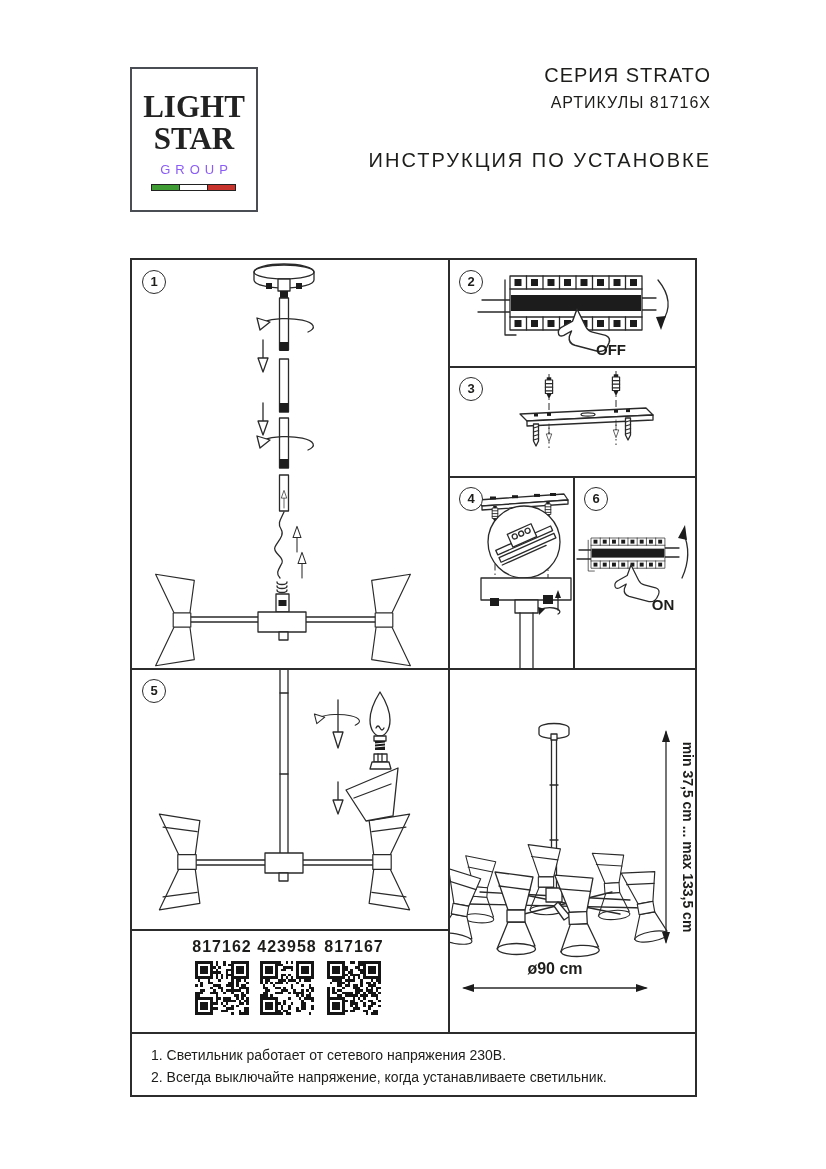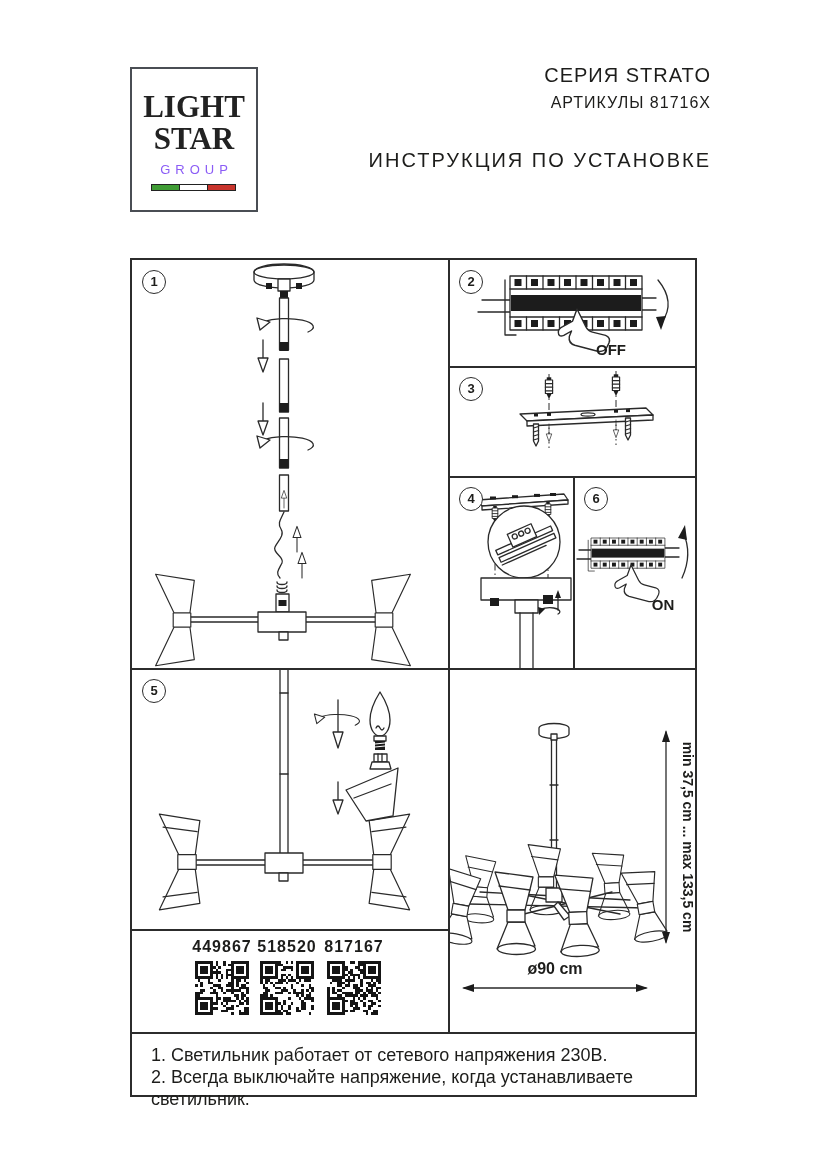--- a/index.html
+++ b/index.html
@@ -33,21 +33,21 @@
   svg text{stroke:none;fill:#1d1d1b;font-family:"Liberation Sans",sans-serif;}
   .svglbl{font-weight:bold;font-size:15px;}
   .dimlbl{font-weight:bold;font-size:14px;}
   .dialbl{font-weight:bold;font-size:16px;}
   
   .qr-item{position:absolute;width:70px;text-align:center;}
   .qr-label{font-weight:bold;font-size:16px;letter-spacing:1px;margin-bottom:5px;}
   .qr-img{width:54px;height:54px;margin:0 auto;background:#fff;}
   
   .notes{position:absolute;left:0;top:774px;width:563px;height:61px;
-         padding:10px 0 0 19px;box-sizing:border-box;font-size:18px;line-height:22px;}
+         padding:10px 0 0 19px;box-sizing:border-box;font-size:14px;line-height:22px;}
 </style>
 </head>
 <body>
 
 <svg width="0" height="0" style="position:absolute">
   <defs>
     <g id="bowtie">
       <polygon class="w" points="-9,-8 -30,-52 14,-45 9,-8"></polygon>
       <polygon class="w" points="-9,8 -30,52 14,45 9,8"></polygon>
       <rect class="w" x="-10" y="-8" width="20" height="16"></rect>
@@ -330,27 +330,27 @@
       <polygon class="b" points="212,72 220,72 216,60"></polygon>
       <polygon class="b" points="212,262 220,262 216,274"></polygon>
       <text class="dimlbl" x="233" y="167" text-anchor="middle" transform="rotate(90 233 167)">min 37,5 cm ... max 133,5 cm</text>
       <line class="s" x1="14" y1="318" x2="196" y2="318"></line>
       <polygon class="b" points="24,314 24,322 12,318"></polygon>
       <polygon class="b" points="186,314 186,322 198,318"></polygon>
       <text class="dialbl" x="105" y="304" text-anchor="middle">ø90 cm</text>
     </svg>
 
     <div class="qr-item" style="left:55px;top:678px">
-      <div class="qr-label">449867</div>
+      <div class="qr-label">817162</div>
       <div class="qr-img"><svg viewBox="0 0 21 21" width="100%" height="100%" shape-rendering="crispEdges">
             <path d="M0 0h1v1h-1zM1 0h1v1h-1zM2 0h1v1h-1zM3 0h1v1h-1zM4 0h1v1h-1zM5 0h1v1h-1zM6 0h1v1h-1zM8 0h1v1h-1zM11 0h1v1h-1zM14 0h1v1h-1zM15 0h1v1h-1zM16 0h1v1h-1zM17 0h1v1h-1zM18 0h1v1h-1zM19 0h1v1h-1zM20 0h1v1h-1zM0 1h1v1h-1zM6 1h1v1h-1zM8 1h1v1h-1zM11 1h1v1h-1zM13 1h1v1h-1zM14 1h1v1h-1zM20 1h1v1h-1zM0 2h1v1h-1zM2 2h1v1h-1zM3 2h1v1h-1zM4 2h1v1h-1zM6 2h1v1h-1zM7 2h1v1h-1zM9 2h1v1h-1zM14 2h1v1h-1zM16 2h1v1h-1zM17 2h1v1h-1zM18 2h1v1h-1zM20 2h1v1h-1zM0 3h1v1h-1zM2 3h1v1h-1zM3 3h1v1h-1zM4 3h1v1h-1zM6 3h1v1h-1zM8 3h1v1h-1zM12 3h1v1h-1zM13 3h1v1h-1zM14 3h1v1h-1zM16 3h1v1h-1zM17 3h1v1h-1zM18 3h1v1h-1zM20 3h1v1h-1zM0 4h1v1h-1zM2 4h1v1h-1zM3 4h1v1h-1zM4 4h1v1h-1zM6 4h1v1h-1zM7 4h1v1h-1zM8 4h1v1h-1zM9 4h1v1h-1zM12 4h1v1h-1zM14 4h1v1h-1zM16 4h1v1h-1zM17 4h1v1h-1zM18 4h1v1h-1zM20 4h1v1h-1zM0 5h1v1h-1zM6 5h1v1h-1zM8 5h1v1h-1zM10 5h1v1h-1zM12 5h1v1h-1zM13 5h1v1h-1zM14 5h1v1h-1zM20 5h1v1h-1zM0 6h1v1h-1zM1 6h1v1h-1zM2 6h1v1h-1zM3 6h1v1h-1zM4 6h1v1h-1zM5 6h1v1h-1zM6 6h1v1h-1zM8 6h1v1h-1zM10 6h1v1h-1zM12 6h1v1h-1zM14 6h1v1h-1zM15 6h1v1h-1zM16 6h1v1h-1zM17 6h1v1h-1zM18 6h1v1h-1zM19 6h1v1h-1zM20 6h1v1h-1zM1 7h1v1h-1zM5 7h1v1h-1zM9 7h1v1h-1zM14 7h1v1h-1zM16 7h1v1h-1zM17 7h1v1h-1zM19 7h1v1h-1zM2 8h1v1h-1zM5 8h1v1h-1zM6 8h1v1h-1zM13 8h1v1h-1zM14 8h1v1h-1zM16 8h1v1h-1zM20 8h1v1h-1zM0 9h1v1h-1zM2 9h1v1h-1zM7 9h1v1h-1zM8 9h1v1h-1zM9 9h1v1h-1zM12 9h1v1h-1zM13 9h1v1h-1zM14 9h1v1h-1zM16 9h1v1h-1zM18 9h1v1h-1zM19 9h1v1h-1zM6 10h1v1h-1zM9 10h1v1h-1zM10 10h1v1h-1zM14 10h1v1h-1zM17 10h1v1h-1zM18 10h1v1h-1zM19 10h1v1h-1zM20 10h1v1h-1zM2 11h1v1h-1zM3 11h1v1h-1zM7 11h1v1h-1zM10 11h1v1h-1zM12 11h1v1h-1zM13 11h1v1h-1zM14 11h1v1h-1zM15 11h1v1h-1zM16 11h1v1h-1zM17 11h1v1h-1zM20 11h1v1h-1zM0 12h1v1h-1zM1 12h1v1h-1zM2 12h1v1h-1zM6 12h1v1h-1zM7 12h1v1h-1zM8 12h1v1h-1zM11 12h1v1h-1zM14 12h1v1h-1zM18 12h1v1h-1zM20 12h1v1h-1zM0 13h1v1h-1zM1 13h1v1h-1zM8 13h1v1h-1zM15 13h1v1h-1zM16 13h1v1h-1zM18 13h1v1h-1zM19 13h1v1h-1zM0 14h1v1h-1zM1 14h1v1h-1zM2 14h1v1h-1zM3 14h1v1h-1zM4 14h1v1h-1zM5 14h1v1h-1zM6 14h1v1h-1zM8 14h1v1h-1zM9 14h1v1h-1zM11 14h1v1h-1zM12 14h1v1h-1zM13 14h1v1h-1zM16 14h1v1h-1zM18 14h1v1h-1zM20 14h1v1h-1zM0 15h1v1h-1zM6 15h1v1h-1zM8 15h1v1h-1zM11 15h1v1h-1zM12 15h1v1h-1zM13 15h1v1h-1zM14 15h1v1h-1zM15 15h1v1h-1zM17 15h1v1h-1zM19 15h1v1h-1zM20 15h1v1h-1zM0 16h1v1h-1zM2 16h1v1h-1zM3 16h1v1h-1zM4 16h1v1h-1zM6 16h1v1h-1zM7 16h1v1h-1zM8 16h1v1h-1zM10 16h1v1h-1zM12 16h1v1h-1zM17 16h1v1h-1zM18 16h1v1h-1zM20 16h1v1h-1zM0 17h1v1h-1zM2 17h1v1h-1zM3 17h1v1h-1zM4 17h1v1h-1zM6 17h1v1h-1zM11 17h1v1h-1zM14 17h1v1h-1zM16 17h1v1h-1zM0 18h1v1h-1zM2 18h1v1h-1zM3 18h1v1h-1zM4 18h1v1h-1zM6 18h1v1h-1zM7 18h1v1h-1zM8 18h1v1h-1zM12 18h1v1h-1zM13 18h1v1h-1zM14 18h1v1h-1zM19 18h1v1h-1zM20 18h1v1h-1zM0 19h1v1h-1zM6 19h1v1h-1zM10 19h1v1h-1zM11 19h1v1h-1zM12 19h1v1h-1zM17 19h1v1h-1zM19 19h1v1h-1zM20 19h1v1h-1zM0 20h1v1h-1zM1 20h1v1h-1zM2 20h1v1h-1zM3 20h1v1h-1zM4 20h1v1h-1zM5 20h1v1h-1zM6 20h1v1h-1zM14 20h1v1h-1zM17 20h1v1h-1zM18 20h1v1h-1zM19 20h1v1h-1zM20 20h1v1h-1z" fill="#151515"></path>
           </svg></div>
     </div>
     <div class="qr-item" style="left:120px;top:678px">
-      <div class="qr-label">518520</div>
+      <div class="qr-label">423958</div>
       <div class="qr-img"><svg viewBox="0 0 21 21" width="100%" height="100%" shape-rendering="crispEdges">
             <path d="M0 0h1v1h-1zM1 0h1v1h-1zM2 0h1v1h-1zM3 0h1v1h-1zM4 0h1v1h-1zM5 0h1v1h-1zM6 0h1v1h-1zM7 0h1v1h-1zM10 0h1v1h-1zM12 0h1v1h-1zM14 0h1v1h-1zM15 0h1v1h-1zM16 0h1v1h-1zM17 0h1v1h-1zM18 0h1v1h-1zM19 0h1v1h-1zM20 0h1v1h-1zM0 1h1v1h-1zM6 1h1v1h-1zM7 1h1v1h-1zM8 1h1v1h-1zM14 1h1v1h-1zM20 1h1v1h-1zM0 2h1v1h-1zM2 2h1v1h-1zM3 2h1v1h-1zM4 2h1v1h-1zM6 2h1v1h-1zM9 2h1v1h-1zM10 2h1v1h-1zM11 2h1v1h-1zM12 2h1v1h-1zM14 2h1v1h-1zM16 2h1v1h-1zM17 2h1v1h-1zM18 2h1v1h-1zM20 2h1v1h-1zM0 3h1v1h-1zM2 3h1v1h-1zM3 3h1v1h-1zM4 3h1v1h-1zM6 3h1v1h-1zM8 3h1v1h-1zM9 3h1v1h-1zM12 3h1v1h-1zM14 3h1v1h-1zM16 3h1v1h-1zM17 3h1v1h-1zM18 3h1v1h-1zM20 3h1v1h-1zM0 4h1v1h-1zM2 4h1v1h-1zM3 4h1v1h-1zM4 4h1v1h-1zM6 4h1v1h-1zM14 4h1v1h-1zM16 4h1v1h-1zM17 4h1v1h-1zM18 4h1v1h-1zM20 4h1v1h-1zM0 5h1v1h-1zM6 5h1v1h-1zM8 5h1v1h-1zM9 5h1v1h-1zM11 5h1v1h-1zM14 5h1v1h-1zM20 5h1v1h-1zM0 6h1v1h-1zM1 6h1v1h-1zM2 6h1v1h-1zM3 6h1v1h-1zM4 6h1v1h-1zM5 6h1v1h-1zM6 6h1v1h-1zM8 6h1v1h-1zM10 6h1v1h-1zM12 6h1v1h-1zM14 6h1v1h-1zM15 6h1v1h-1zM16 6h1v1h-1zM17 6h1v1h-1zM18 6h1v1h-1zM19 6h1v1h-1zM20 6h1v1h-1zM0 7h1v1h-1zM2 7h1v1h-1zM3 7h1v1h-1zM7 7h1v1h-1zM8 7h1v1h-1zM9 7h1v1h-1zM11 7h1v1h-1zM12 7h1v1h-1zM13 7h1v1h-1zM15 7h1v1h-1zM17 7h1v1h-1zM18 7h1v1h-1zM19 7h1v1h-1zM0 8h1v1h-1zM2 8h1v1h-1zM4 8h1v1h-1zM6 8h1v1h-1zM7 8h1v1h-1zM8 8h1v1h-1zM10 8h1v1h-1zM14 8h1v1h-1zM1 9h1v1h-1zM5 9h1v1h-1zM12 9h1v1h-1zM16 9h1v1h-1zM19 9h1v1h-1zM1 10h1v1h-1zM2 10h1v1h-1zM6 10h1v1h-1zM7 10h1v1h-1zM9 10h1v1h-1zM12 10h1v1h-1zM19 10h1v1h-1zM20 10h1v1h-1zM2 11h1v1h-1zM3 11h1v1h-1zM8 11h1v1h-1zM9 11h1v1h-1zM10 11h1v1h-1zM13 11h1v1h-1zM16 11h1v1h-1zM18 11h1v1h-1zM20 11h1v1h-1zM1 12h1v1h-1zM2 12h1v1h-1zM6 12h1v1h-1zM7 12h1v1h-1zM8 12h1v1h-1zM11 12h1v1h-1zM13 12h1v1h-1zM14 12h1v1h-1zM15 12h1v1h-1zM16 12h1v1h-1zM19 12h1v1h-1zM0 13h1v1h-1zM1 13h1v1h-1zM2 13h1v1h-1zM4 13h1v1h-1zM14 13h1v1h-1zM16 13h1v1h-1zM18 13h1v1h-1zM19 13h1v1h-1zM0 14h1v1h-1zM1 14h1v1h-1zM2 14h1v1h-1zM3 14h1v1h-1zM4 14h1v1h-1zM5 14h1v1h-1zM6 14h1v1h-1zM11 14h1v1h-1zM15 14h1v1h-1zM17 14h1v1h-1zM18 14h1v1h-1zM19 14h1v1h-1zM20 14h1v1h-1zM0 15h1v1h-1zM6 15h1v1h-1zM9 15h1v1h-1zM16 15h1v1h-1zM20 15h1v1h-1zM0 16h1v1h-1zM2 16h1v1h-1zM3 16h1v1h-1zM4 16h1v1h-1zM6 16h1v1h-1zM7 16h1v1h-1zM9 16h1v1h-1zM12 16h1v1h-1zM16 16h1v1h-1zM17 16h1v1h-1zM0 17h1v1h-1zM2 17h1v1h-1zM3 17h1v1h-1zM4 17h1v1h-1zM6 17h1v1h-1zM8 17h1v1h-1zM11 17h1v1h-1zM16 17h1v1h-1zM17 17h1v1h-1zM20 17h1v1h-1zM0 18h1v1h-1zM2 18h1v1h-1zM3 18h1v1h-1zM4 18h1v1h-1zM6 18h1v1h-1zM8 18h1v1h-1zM11 18h1v1h-1zM14 18h1v1h-1zM16 18h1v1h-1zM17 18h1v1h-1zM20 18h1v1h-1zM0 19h1v1h-1zM6 19h1v1h-1zM7 19h1v1h-1zM9 19h1v1h-1zM10 19h1v1h-1zM14 19h1v1h-1zM15 19h1v1h-1zM0 20h1v1h-1zM1 20h1v1h-1zM2 20h1v1h-1zM3 20h1v1h-1zM4 20h1v1h-1zM5 20h1v1h-1zM6 20h1v1h-1zM7 20h1v1h-1zM8 20h1v1h-1zM10 20h1v1h-1zM11 20h1v1h-1zM19 20h1v1h-1z" fill="#151515"></path>
           </svg></div>
     </div>
     <div class="qr-item" style="left:187px;top:678px">
       <div class="qr-label">817167</div>
       <div class="qr-img"><svg viewBox="0 0 21 21" width="100%" height="100%" shape-rendering="crispEdges">
             <path d="M0 0h1v1h-1zM1 0h1v1h-1zM2 0h1v1h-1zM3 0h1v1h-1zM4 0h1v1h-1zM5 0h1v1h-1zM6 0h1v1h-1zM9 0h1v1h-1zM10 0h1v1h-1zM12 0h1v1h-1zM13 0h1v1h-1zM14 0h1v1h-1zM15 0h1v1h-1zM16 0h1v1h-1zM17 0h1v1h-1zM18 0h1v1h-1zM19 0h1v1h-1zM20 0h1v1h-1zM0 1h1v1h-1zM6 1h1v1h-1zM12 1h1v1h-1zM13 1h1v1h-1zM14 1h1v1h-1zM20 1h1v1h-1zM0 2h1v1h-1zM2 2h1v1h-1zM3 2h1v1h-1zM4 2h1v1h-1zM6 2h1v1h-1zM7 2h1v1h-1zM11 2h1v1h-1zM12 2h1v1h-1zM14 2h1v1h-1zM16 2h1v1h-1zM17 2h1v1h-1zM18 2h1v1h-1zM20 2h1v1h-1zM0 3h1v1h-1zM2 3h1v1h-1zM3 3h1v1h-1zM4 3h1v1h-1zM6 3h1v1h-1zM7 3h1v1h-1zM9 3h1v1h-1zM12 3h1v1h-1zM13 3h1v1h-1zM14 3h1v1h-1zM16 3h1v1h-1zM17 3h1v1h-1zM18 3h1v1h-1zM20 3h1v1h-1zM0 4h1v1h-1zM2 4h1v1h-1zM3 4h1v1h-1zM4 4h1v1h-1zM6 4h1v1h-1zM8 4h1v1h-1zM9 4h1v1h-1zM13 4h1v1h-1zM14 4h1v1h-1zM16 4h1v1h-1zM17 4h1v1h-1zM18 4h1v1h-1zM20 4h1v1h-1zM0 5h1v1h-1zM6 5h1v1h-1zM7 5h1v1h-1zM9 5h1v1h-1zM10 5h1v1h-1zM11 5h1v1h-1zM12 5h1v1h-1zM14 5h1v1h-1zM20 5h1v1h-1zM0 6h1v1h-1zM1 6h1v1h-1zM2 6h1v1h-1zM3 6h1v1h-1zM4 6h1v1h-1zM5 6h1v1h-1zM6 6h1v1h-1zM8 6h1v1h-1zM10 6h1v1h-1zM12 6h1v1h-1zM14 6h1v1h-1zM15 6h1v1h-1zM16 6h1v1h-1zM17 6h1v1h-1zM18 6h1v1h-1zM19 6h1v1h-1zM20 6h1v1h-1zM2 7h1v1h-1zM3 7h1v1h-1zM4 7h1v1h-1zM5 7h1v1h-1zM7 7h1v1h-1zM8 7h1v1h-1zM9 7h1v1h-1zM10 7h1v1h-1zM13 7h1v1h-1zM17 7h1v1h-1zM19 7h1v1h-1zM20 7h1v1h-1zM1 8h1v1h-1zM4 8h1v1h-1zM5 8h1v1h-1zM6 8h1v1h-1zM8 8h1v1h-1zM13 8h1v1h-1zM15 8h1v1h-1zM16 8h1v1h-1zM18 8h1v1h-1zM20 8h1v1h-1zM4 9h1v1h-1zM5 9h1v1h-1zM7 9h1v1h-1zM8 9h1v1h-1zM10 9h1v1h-1zM11 9h1v1h-1zM13 9h1v1h-1zM16 9h1v1h-1zM17 9h1v1h-1zM18 9h1v1h-1zM0 10h1v1h-1zM2 10h1v1h-1zM6 10h1v1h-1zM10 10h1v1h-1zM11 10h1v1h-1zM12 10h1v1h-1zM15 10h1v1h-1zM17 10h1v1h-1zM19 10h1v1h-1zM20 10h1v1h-1zM0 11h1v1h-1zM2 11h1v1h-1zM4 11h1v1h-1zM5 11h1v1h-1zM11 11h1v1h-1zM12 11h1v1h-1zM13 11h1v1h-1zM15 11h1v1h-1zM16 11h1v1h-1zM17 11h1v1h-1zM19 11h1v1h-1zM0 12h1v1h-1zM2 12h1v1h-1zM3 12h1v1h-1zM6 12h1v1h-1zM7 12h1v1h-1zM8 12h1v1h-1zM9 12h1v1h-1zM11 12h1v1h-1zM12 12h1v1h-1zM14 12h1v1h-1zM16 12h1v1h-1zM17 12h1v1h-1zM18 12h1v1h-1zM20 12h1v1h-1zM0 13h1v1h-1zM4 13h1v1h-1zM5 13h1v1h-1zM7 13h1v1h-1zM8 13h1v1h-1zM9 13h1v1h-1zM10 13h1v1h-1zM11 13h1v1h-1zM13 13h1v1h-1zM14 13h1v1h-1zM15 13h1v1h-1zM17 13h1v1h-1zM18 13h1v1h-1zM19 13h1v1h-1zM0 14h1v1h-1zM1 14h1v1h-1zM2 14h1v1h-1zM3 14h1v1h-1zM4 14h1v1h-1zM5 14h1v1h-1zM6 14h1v1h-1zM10 14h1v1h-1zM12 14h1v1h-1zM14 14h1v1h-1zM19 14h1v1h-1zM0 15h1v1h-1zM6 15h1v1h-1zM7 15h1v1h-1zM9 15h1v1h-1zM10 15h1v1h-1zM13 15h1v1h-1zM16 15h1v1h-1zM17 15h1v1h-1zM20 15h1v1h-1zM0 16h1v1h-1zM2 16h1v1h-1zM3 16h1v1h-1zM4 16h1v1h-1zM6 16h1v1h-1zM9 16h1v1h-1zM10 16h1v1h-1zM11 16h1v1h-1zM14 16h1v1h-1zM17 16h1v1h-1zM18 16h1v1h-1zM0 17h1v1h-1zM2 17h1v1h-1zM3 17h1v1h-1zM4 17h1v1h-1zM6 17h1v1h-1zM9 17h1v1h-1zM11 17h1v1h-1zM14 17h1v1h-1zM16 17h1v1h-1zM17 17h1v1h-1zM20 17h1v1h-1zM0 18h1v1h-1zM2 18h1v1h-1zM3 18h1v1h-1zM4 18h1v1h-1zM6 18h1v1h-1zM10 18h1v1h-1zM11 18h1v1h-1zM12 18h1v1h-1zM16 18h1v1h-1zM0 19h1v1h-1zM6 19h1v1h-1zM7 19h1v1h-1zM9 19h1v1h-1zM10 19h1v1h-1zM14 19h1v1h-1zM15 19h1v1h-1zM18 19h1v1h-1zM19 19h1v1h-1zM0 20h1v1h-1zM1 20h1v1h-1zM2 20h1v1h-1zM3 20h1v1h-1zM4 20h1v1h-1zM5 20h1v1h-1zM6 20h1v1h-1zM15 20h1v1h-1zM17 20h1v1h-1zM18 20h1v1h-1zM19 20h1v1h-1z" fill="#151515"></path>
           </svg></div>
     </div>

